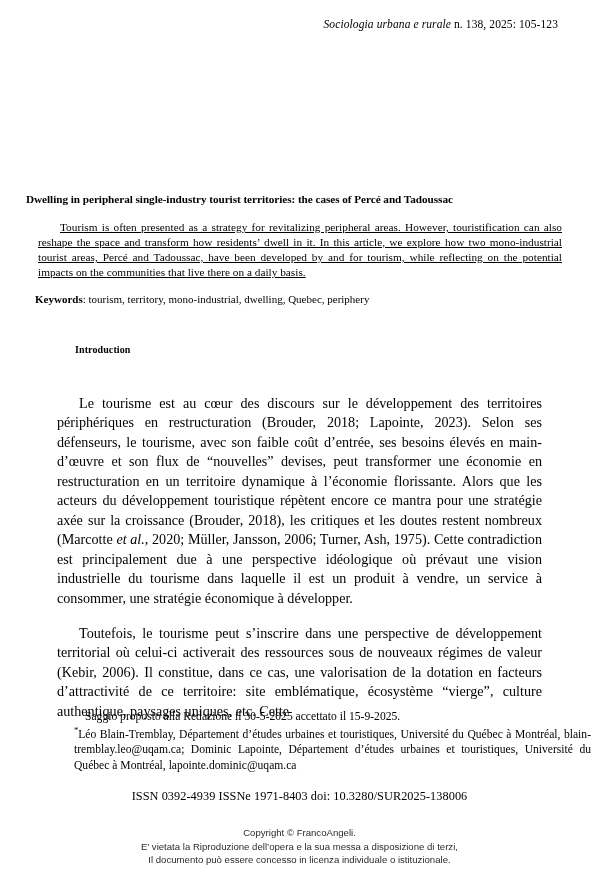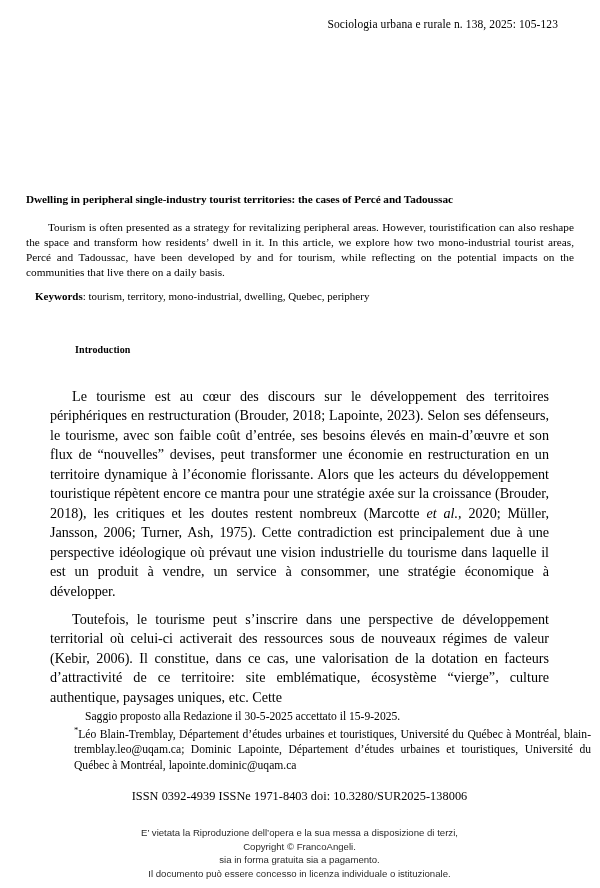--- a/index.html
+++ b/index.html
@@ -21,20 +21,21 @@
   
   .running-head {
     position: absolute;
     top: 18px;
     right: 42px;
     font-size: 11.5px;
     letter-spacing: 0.1px;
     white-space: nowrap;
   }
   .running-head .journal {
+    font-style: italic;
     margin-top: 24px;
   }
 
   
   .title-block {
     position: absolute;
     top: 72px;
     left: 42px;
     width: 516px;
     text-align: center;
@@ -74,22 +75,23 @@
     margin: 0 0 13px 0;
     letter-spacing: -0.05px;
     transform: scaleX(0.985);
     transform-origin: left center;
   }
   .abstract-text {
     font-size: 11.3px;
     line-height: 1.335;
     text-align: justify;
     text-justify: inter-word;
-    margin: 0;
+    margin: 12px;
     hyphens: none;
+    text-decoration: underline;
   }
   .abstract-text .lead {
     padding-left: 22px;
   }
   .keywords {
     font-size: 11px;
     line-height: 1.335;
     margin: 9px;
   }
   .keywords b { font-weight: bold; }
@@ -110,21 +112,21 @@
     position: absolute;
     top: 378px;
     left: 41px;
     width: 517px;
   }
   .body-p {
     font-size: 14.15px;
     line-height: 1.375;
     text-align: justify;
     text-justify: inter-word;
-    margin: 9px;
+    margin: 16px;
     text-indent: 22px;
     hyphens: none;
   }
   .body-p + .body-p { margin-top: 0; }
   .body-p i { font-style: italic; }
 
   
   .footnote-block {
     position: absolute;
     top: 709px;
@@ -198,19 +200,18 @@
   </div>
 
   <div class="footnote-block">
     <p class="footnote-line first">Saggio proposto alla Redazione il 30-5-2025 accettato il 15-9-2025.</p>
     <p class="footnote-line"><span class="fn-mark">*</span><span>Léo Blain-Tremblay, Département d’études urbaines et touristiques, Université du Québec à Montréal, blain-tremblay.leo@uqam.ca; Dominic Lapointe, Département d’études urbaines et touristiques, Université du Québec à Montréal, lapointe.dominic@uqam.ca</span></p>
   </div>
 
   <div class="issn-line">ISSN 0392-4939 ISSNe 1971-8403 doi: 10.3280/SUR2025-138006</div>
 
   <div class="copyright-block">
+    <div>Copyright © FrancoAngeli.</div>
     <div>E’ vietata la Riproduzione dell’opera e la sua messa a disposizione di terzi,</div>
-    <div>Copyright © FrancoAngeli.</div>
-    <div>sia in forma gratuita sia a pagamento.</div>
     <div>Il documento può essere concesso in licenza individuale o istituzionale.</div>
   </div>
 
 </div>
 
 </body></html>

